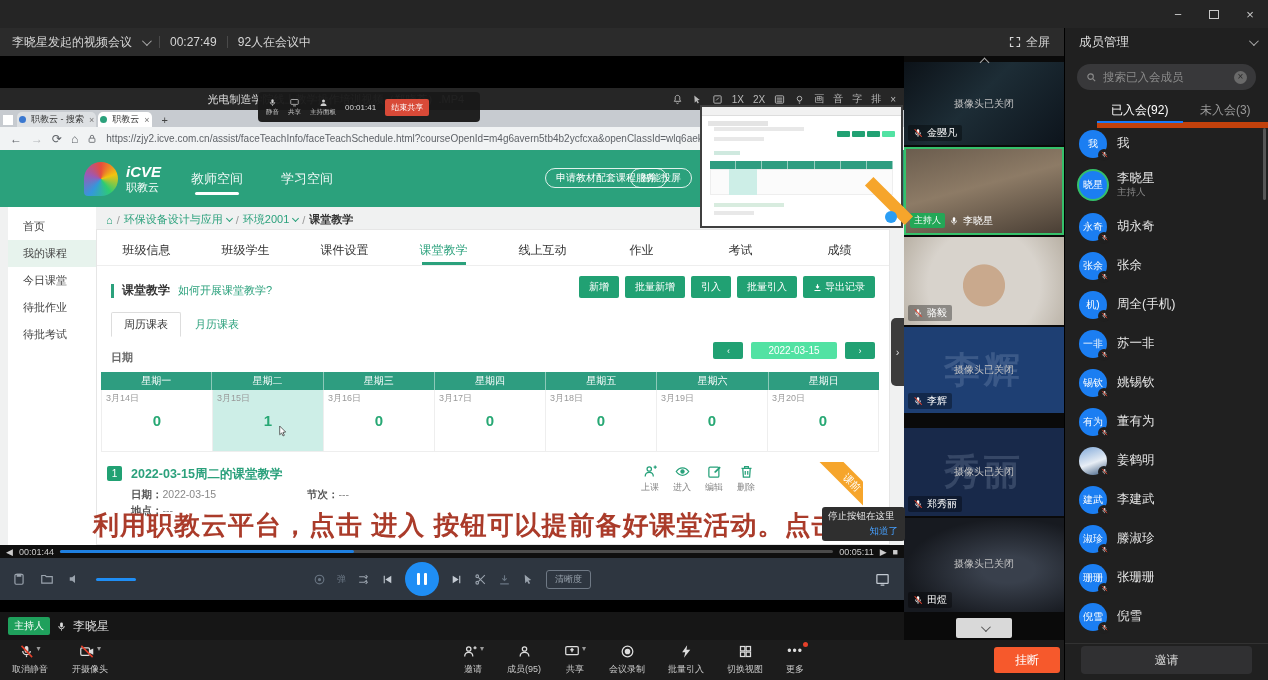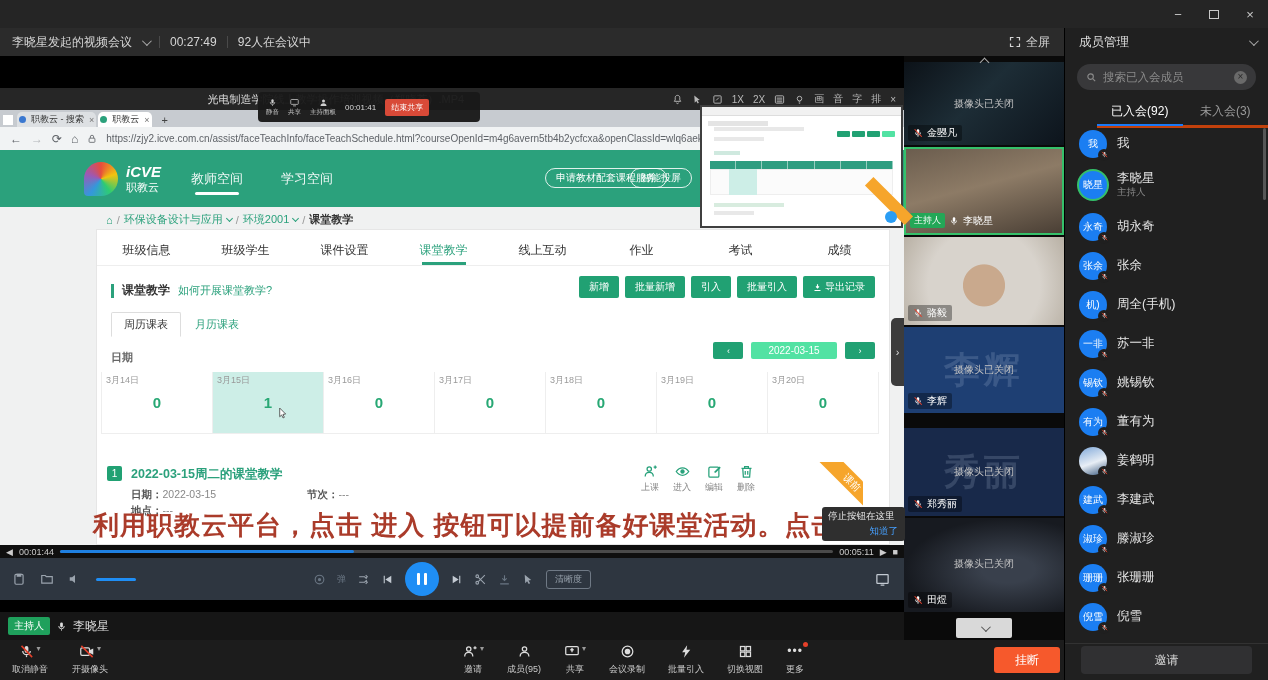--- a/index.html
+++ b/index.html
@@ -160,21 +160,21 @@
 .chevdownbtn{position:absolute;left:52px;top:562px;width:56px;height:20px;background:#d9d9d9;border-radius:2px;display:flex;align-items:center;justify-content:center;}
 .chev.dark{border-color:#555;}
 
 .members{left:1064px;top:28px;width:204px;height:652px;background:#202020;border-left:1px solid #000;}
 .mhead{height:28px;display:flex;align-items:center;padding:0 12px 0 14px;color:#ddd;font-size:12.5px;}
 .mhead .sp{flex:1;}
 .searchbox{margin:8px 12px;height:26px;background:#38383a;border-radius:13px;display:flex;align-items:center;gap:6px;padding:0 9px;}
 .searchbox input{flex:1;background:transparent;border:none;outline:none;color:#ccc;font-size:11.5px;width:100%;}
 .searchbox input::placeholder{color:#8b8b8b;}
 .clearbtn{width:13px;height:13px;border-radius:50%;background:#6a6a6a;color:#2b2b2b;font-size:10px;line-height:12px;text-align:center;flex:none;}
-.mtabs{height:30px;display:flex;border-bottom:3px solid #c2410c;margin-left:32px;}
+.mtabs{height:30px;display:flex;border-bottom:6px solid #c2410c;margin-left:32px;}
 .mtab{flex:1;display:flex;align-items:center;justify-content:center;font-size:12px;color:#9a9a9a;position:relative;}
 .mtab.active{color:#fff;}
 .mtab.active::after{content:"";position:absolute;left:0;right:0;bottom:-1px;height:2px;background:#1a7af8;}
 .mlist{position:absolute;left:0;right:0;top:96px;bottom:44px;overflow:hidden;}
 .mrow{height:39px;display:flex;align-items:center;gap:10px;padding:0 14px;}
 .mrow.tall{height:44px;}
 .avatar{width:28px;height:28px;border-radius:50%;background:#1b7ef2;color:#fff;font-size:10px;display:flex;align-items:center;justify-content:center;position:relative;flex:none;}
 .avatar.hostring{box-shadow:0 0 0 2px #35c06a;}
 .avatar.photo{background:linear-gradient(160deg,#7fa8d9,#e8eef5 55%,#3a5a80);color:transparent;}
 .micbadge{position:absolute;right:-3px;bottom:-3px;width:12px;height:12px;border-radius:50%;background:#1f1f1f;display:flex;align-items:center;justify-content:center;}
@@ -290,20 +290,27 @@
       </div>
       <div class="sitenav">
         <div class="item active">教师空间</div>
         <div class="item">学习空间</div>
       </div>
       <div class="pill" style="left:545px;">申请教材配套课程服务</div>
       <div class="pill" style="left:630px;">智能投屏</div>
     </div>
 
     <div class="pagebody">
+      <div class="lsidebar">
+        <div class="it">首页</div>
+        <div class="it active">我的课程</div>
+        <div class="it">今日课堂</div>
+        <div class="it">待批作业</div>
+        <div class="it">待批考试</div>
+      </div>
 
       <div class="crumb">
         <span>⌂</span>
         <span class="sl">/</span>
         <span>环保设备设计与应用</span>
           <span class="mchev"></span>
         <span class="sl">/</span>
         <span>环境2001</span>
           <span class="mchev"></span>
         <span class="sl">/</span>
@@ -351,20 +358,29 @@
           <div class="dnbtn">
               <span style="transform:scaleX(-1);display:inline-block;">›</span>
             </div>
           <div class="dnpill">2022-03-15</div>
           <div class="dnbtn">
               <span style="display:inline-block;">›</span>
             </div>
         </div>
 
         <div class="weektable">
+          <div class="whead">
+            <div class="hc">星期一</div>
+            <div class="hc">星期二</div>
+            <div class="hc">星期三</div>
+            <div class="hc">星期四</div>
+            <div class="hc">星期五</div>
+            <div class="hc">星期六</div>
+            <div class="hc">星期日</div>
+          </div>
           <div class="wbody">
             <div class="wc">
                 <div class="d">3月14日</div>
                 <div class="n">0</div>
               </div>
             <div class="wc active">
               <div class="d">3月15日</div>
                 <div class="n">1</div>
               <svg width="13" height="13" viewBox="0 0 24 24" style="position:absolute;left:58%;top:58%;">
                   <path d="M5 2l11 11-5 .6 2.6 5.4-2.4 1.2-2.7-5.5L5 18z" fill="#fff" stroke="#333" stroke-width="1.4"></path>

